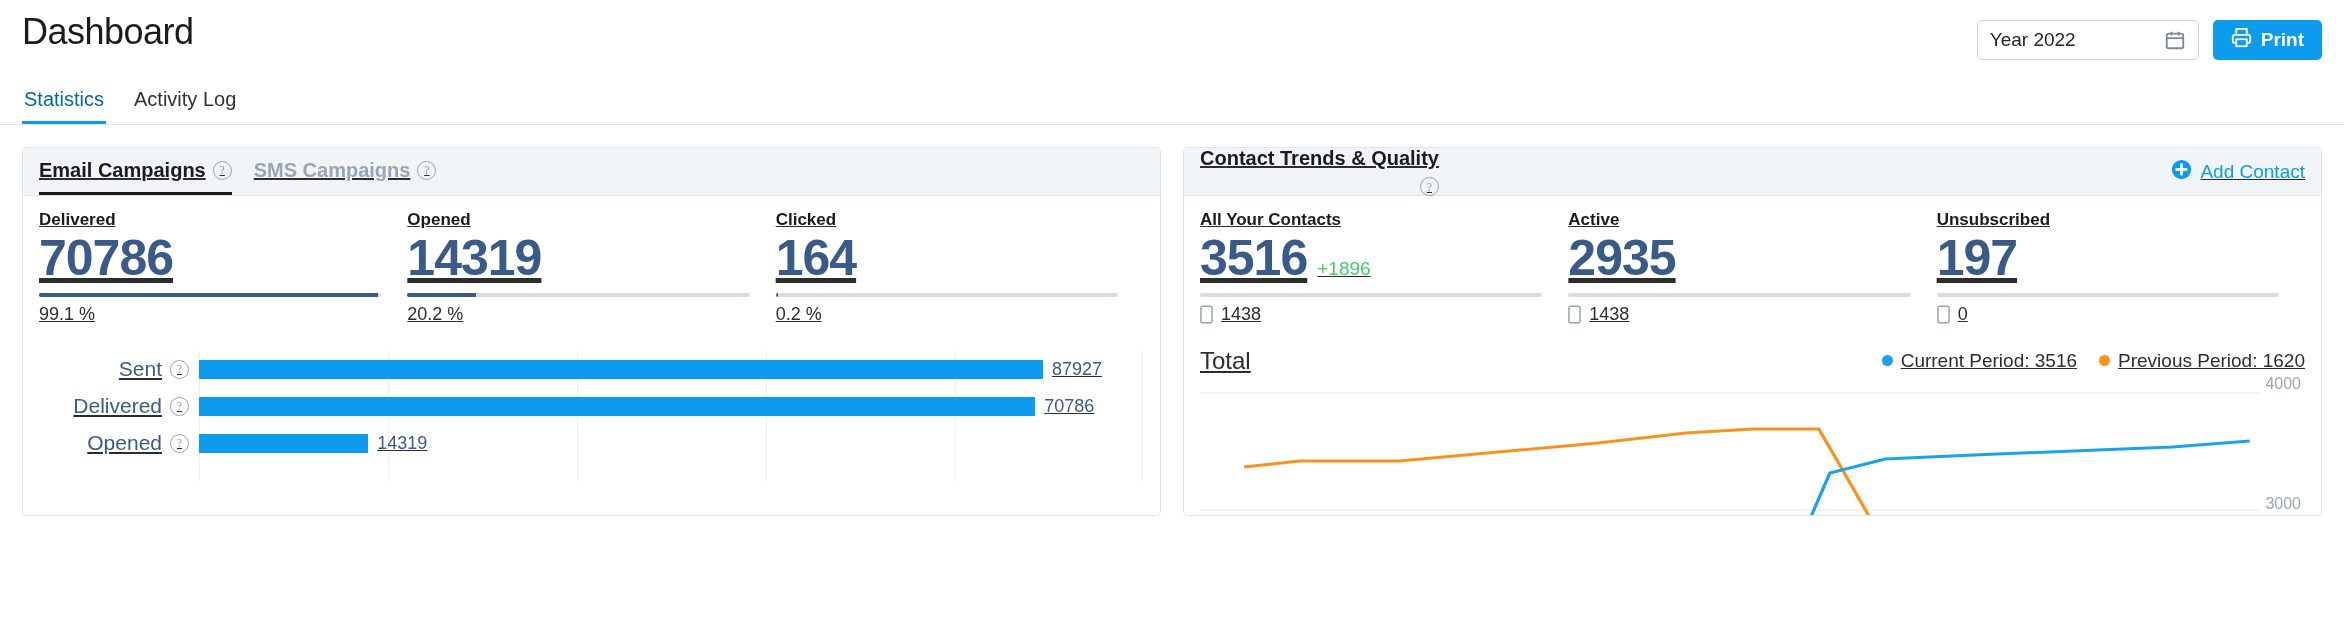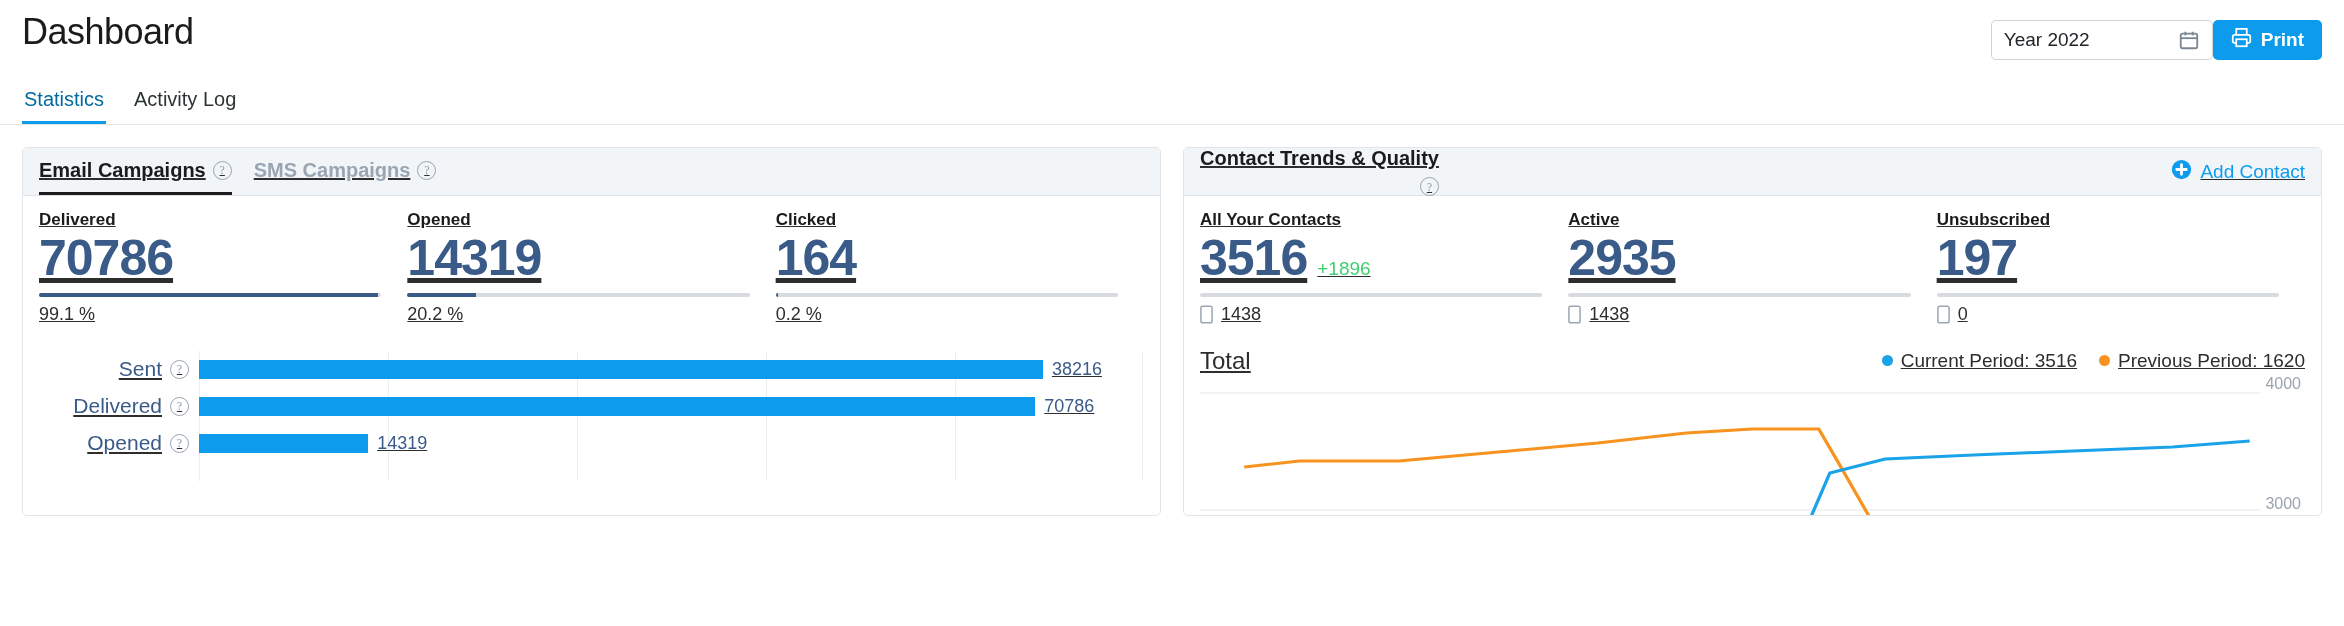--- a/index.html
+++ b/index.html
@@ -15,21 +15,21 @@
 
   
   .topbar {
     display: flex; align-items: flex-start; justify-content: space-between;
     padding: 12px 22px 0 22px;
   }
   .page-title {
     font-size: 36px; font-weight: normal; letter-spacing: -0.5px;
     color: #1b1b1b; line-height: 1.1;
   }
-  .top-controls { display: flex; align-items: center; gap: 0; margin-top: 8px; }
+  .top-controls { display: flex; align-items: center; gap: 14px; margin-top: 8px; }
 
   .date-picker {
     display: flex; align-items: center; justify-content: space-between;
     width: 222px; height: 40px; padding: 0 12px;
     border: 1px solid #ced4da; border-radius: 5px; background: #fff;
     font-size: 19px; color: #212529;
   }
   .cal-icon { color: #7b8794; display: flex; }
 
   .print-btn {
@@ -263,21 +263,21 @@
           </div>
           <div class="bar-rows">
 
             <div class="bar-row">
               <div class="bar-name">
                 <span>Sent</span>
                 <span class="help-icon">?</span>
               </div>
               <div class="bar-track">
                 <div class="bar-fill" style="width:89.3%"></div>
-                <div class="bar-val">38216</div>
+                <div class="bar-val">87927</div>
               </div>
             </div>
 
             <div class="bar-row">
               <div class="bar-name">
                 <span>Delivered</span>
                 <span class="help-icon">?</span>
               </div>
               <div class="bar-track">
                 <div class="bar-fill" style="width:88.5%"></div>

